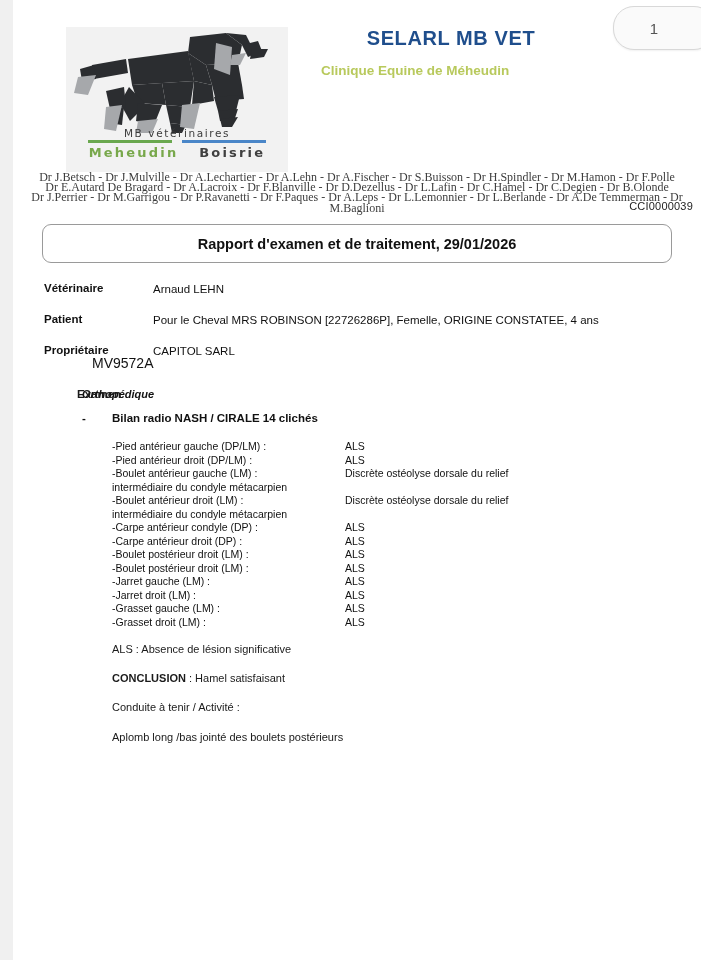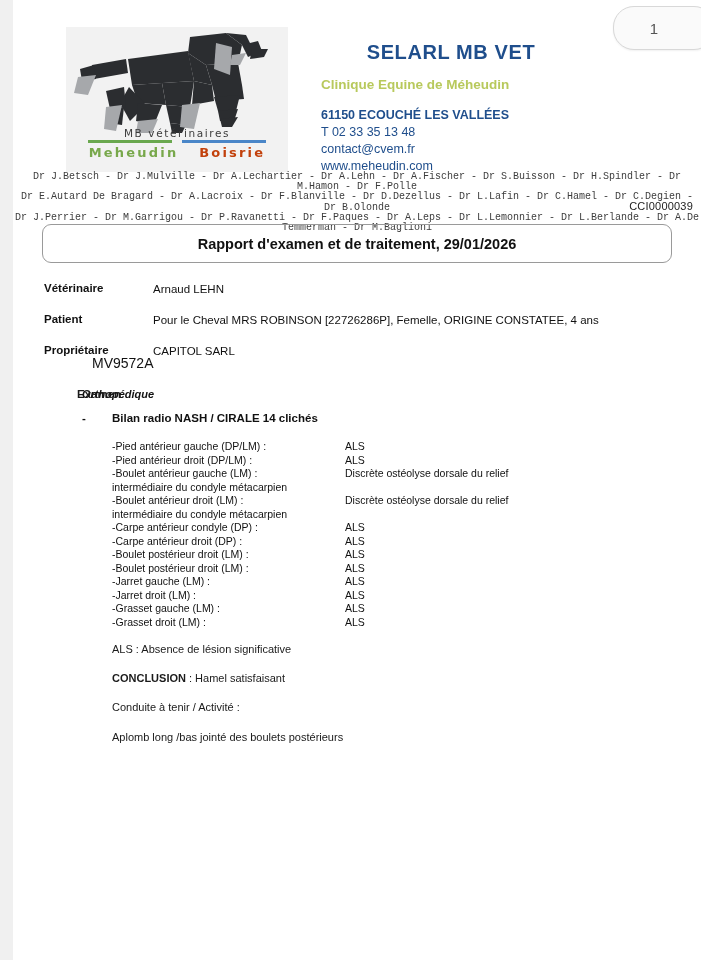--- a/index.html
+++ b/index.html
@@ -86,25 +86,25 @@
   .rule-green { width: 84px; height: 2.5px; background: #6aa84f; }
   .rule-blue  { width: 84px; height: 2.5px; background: #4a86c8; }
   .logo-names {
     margin-top: 2px;
     font-size: 13px;
     font-weight: bold;
     letter-spacing: 2.2px;
     font-family: "DejaVu Sans", sans-serif;
   }
   .name-green { color: #78a84b; }
-  .name-blue  { color: #c2410c; margin-left: 14px; }
+  .name-blue  { color: #404040; margin-left: 14px; }
 
   .clinic-info {
     position: absolute;
-    left: 308px; top: 41px;
+    left: 308px; top: 27px;
     width: 370px;
   }
   .clinic-title {
     font-size: 20px;
     font-weight: bold;
     color: #1f4e8c;
     letter-spacing: 0.6px;
     text-align: center;
     padding-right: 110px;
   }
@@ -120,24 +120,24 @@
     color: #1f4e8c;
     line-height: 17px;
   }
   .clinic-lines .addr { font-weight: bold; }
 
   
   .doctors {
     position: absolute;
     left: 0; right: 0; top: 172px;
     text-align: center;
-    font-size: 10px;
+    font-size: 12px;
     color: #3d3d3d;
     line-height: 10.2px;
-    font-family: Liberation Mono, monospace;
+    font-family: Liberation Serif, serif;
   }
   .cci {
     position: absolute;
     right: 8px; top: 200px;
     font-size: 11px;
     color: #222;
     letter-spacing: 0.2px;
   }
 
   
@@ -314,26 +314,20 @@
         <div class="logo-names">
           <span class="name-green">Meheudin</span>
           <span class="name-blue">Boisrie</span>
         </div>
       </div>
     </div>
 
     <div class="clinic-info">
       <div class="clinic-title">SELARL MB VET</div>
       <div class="clinic-sub">Clinique Equine de Méheudin</div>
-      <div class="clinic-lines">
-        <div class="addr">61150 ECOUCHÉ LES VALLÉES</div>
-        <div>T 02 33 35 13 48</div>
-        <div>contact@cvem.fr</div>
-        <div>www.meheudin.com</div>
-      </div>
     </div>
 
     <div class="doctors">
       <div>Dr J.Betsch - Dr J.Mulville - Dr A.Lechartier - Dr A.Lehn - Dr A.Fischer - Dr S.Buisson - Dr H.Spindler - Dr M.Hamon - Dr F.Polle</div>
       <div>Dr E.Autard De Bragard - Dr A.Lacroix - Dr F.Blanville - Dr D.Dezellus - Dr L.Lafin - Dr C.Hamel - Dr C.Degien - Dr B.Olonde</div>
       <div>Dr J.Perrier - Dr M.Garrigou - Dr P.Ravanetti - Dr F.Paques - Dr A.Leps - Dr L.Lemonnier - Dr L.Berlande - Dr A.De Temmerman - Dr M.Baglioni</div>
     </div>
 
     <div class="cci">CCI0000039</div>
   </div>

